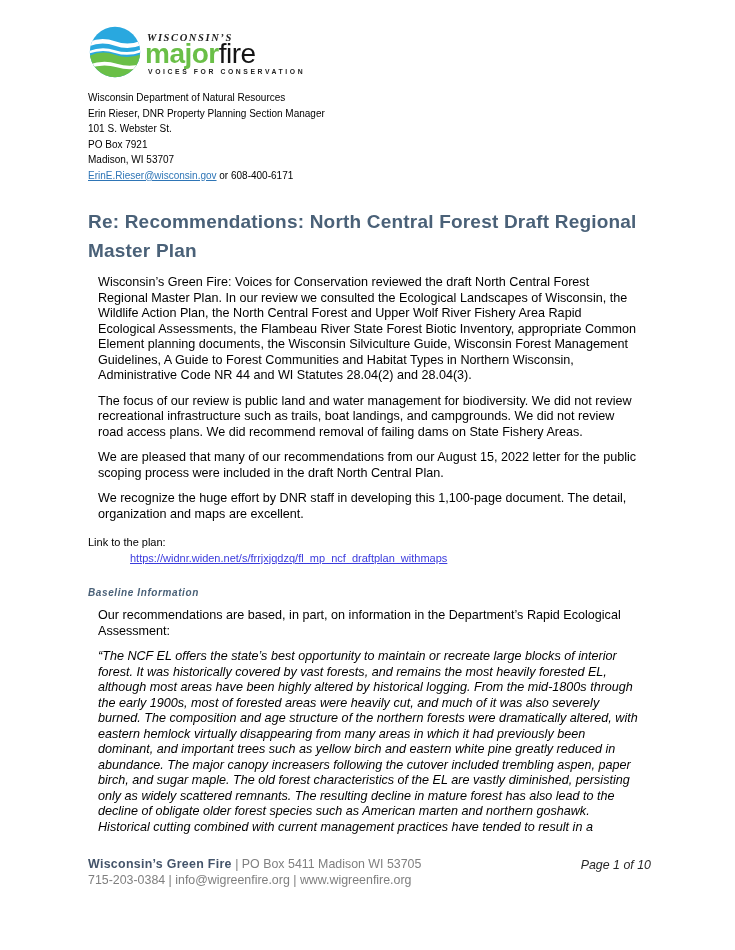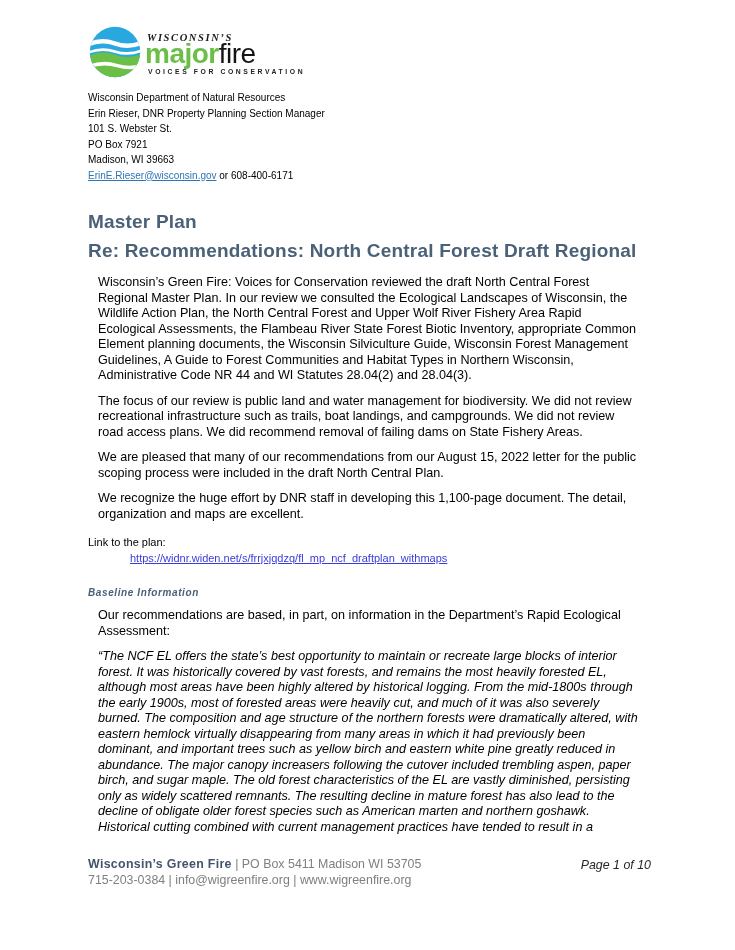--- a/index.html
+++ b/index.html
@@ -87,27 +87,27 @@
       <div class="logo-name"><span class="logo-green">major</span><span class="logo-fire">fire</span></div>
       <div class="logo-tagline">VOICES FOR CONSERVATION</div>
     </div>
   </div>
 
   <div class="address bodycol">
     <div>Wisconsin Department of Natural Resources</div>
     <div>Erin Rieser, DNR Property Planning Section Manager</div>
     <div>101 S. Webster St.</div>
     <div>PO Box 7921</div>
-    <div>Madison, WI 39663</div>
+    <div>Madison, WI 53707</div>
     <div><a href="#">ErinE.Rieser@wisconsin.gov</a><span> or 608-400-6171</span></div>
   </div>
 
   <div class="subject bodycol">
+    <div>Re: Recommendations: North Central Forest Draft Regional</div>
     <div>Master Plan</div>
-    <div>Re: Recommendations: North Central Forest Draft Regional</div>
   </div>
 
   <div class="bodycol">
     <p class="para mt-first">Wisconsin’s Green Fire: Voices for Conservation reviewed the draft North Central Forest Regional Master Plan. In our review we consulted the Ecological Landscapes of Wisconsin, the Wildlife Action Plan, the North Central Forest and Upper Wolf River Fishery Area Rapid Ecological Assessments, the Flambeau River State Forest Biotic Inventory, appropriate Common Element planning documents, the Wisconsin Silviculture Guide, Wisconsin Forest Management Guidelines, A Guide to Forest Communities and Habitat Types in Northern Wisconsin, Administrative Code NR 44 and WI Statutes 28.04(2) and 28.04(3).</p>
     <p class="para mt-para">The focus of our review is public land and water management for biodiversity. We did not review recreational infrastructure such as trails, boat landings, and campgrounds. We did not review road access plans. We did recommend removal of failing dams on State Fishery Areas.</p>
     <p class="para mt-para">We are pleased that many of our recommendations from our August 15, 2022 letter for the public scoping process were included in the draft North Central Plan.</p>
     <p class="para mt-extra">We recognize the huge effort by DNR staff in developing this 1,100-page document. The detail, organization and maps are excellent.</p>
 
     <div class="link-row">
       <div>Link to the plan:</div>

